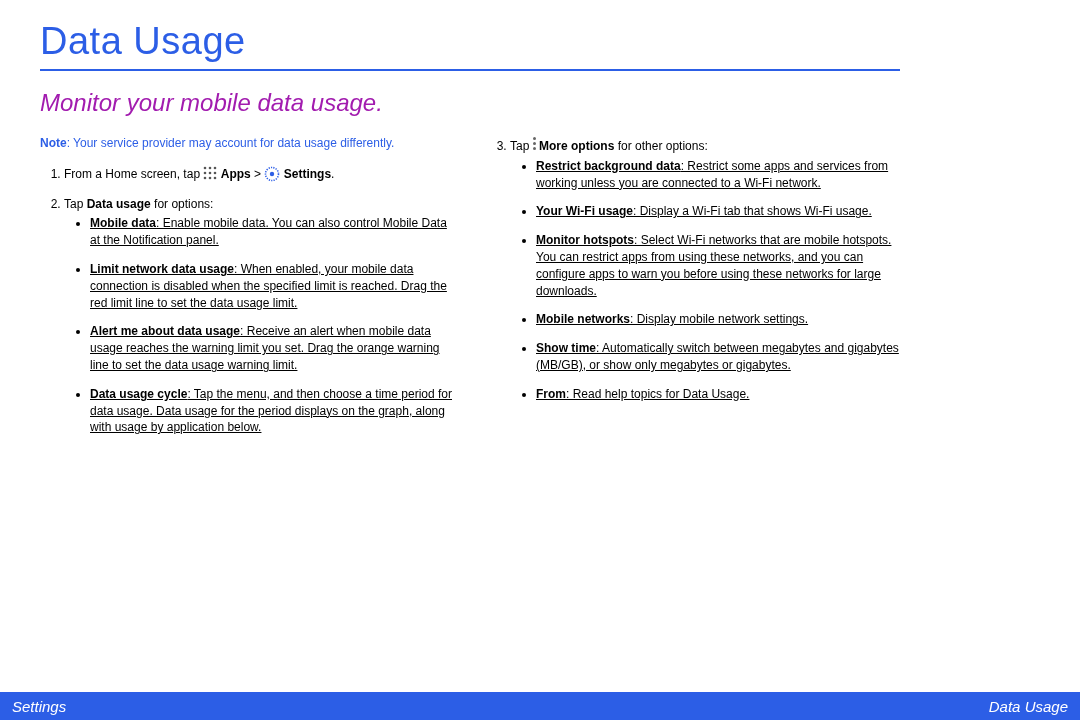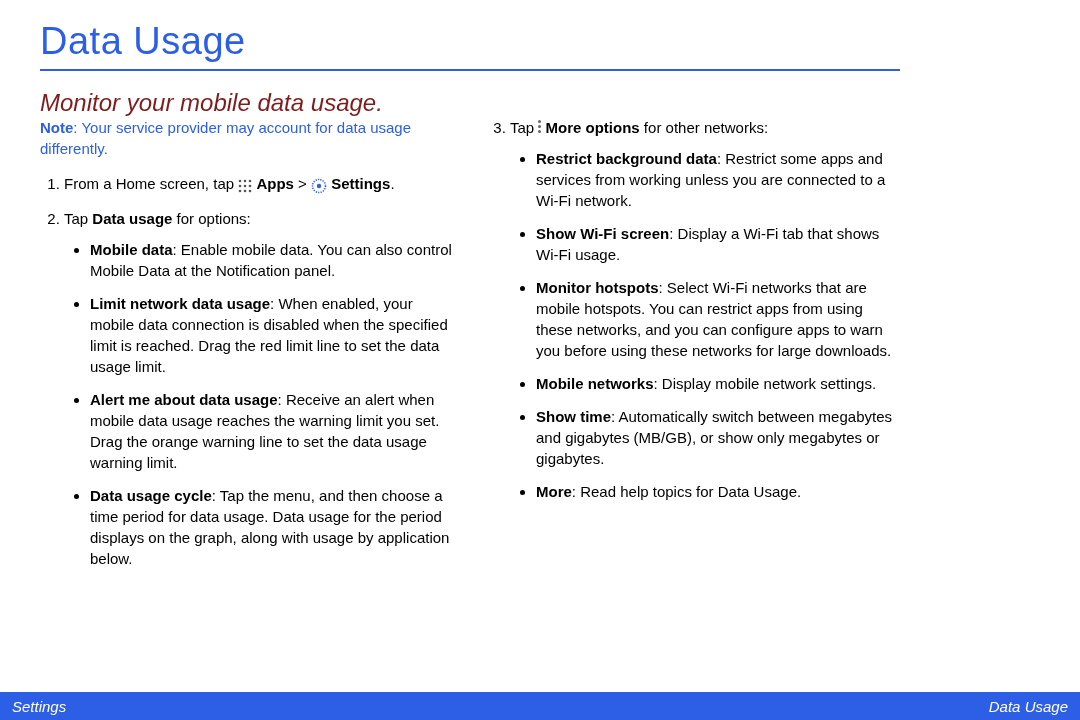--- a/index.html
+++ b/index.html
@@ -1,25 +1,25 @@
 <!DOCTYPE html>
 <html><head>
 <meta charset="utf-8">
 <style>
   * { box-sizing: border-box; margin: 0; padding: 0; }
   html, body { width: 1080px; height: 720px; font-family: Arial, Helvetica, sans-serif; background: #fff; color: #000; }
   .page { width: 940px; height: 720px; position: relative; padding: 20px 40px 0 40px; }
   .title { font-size: 38px; font-weight: 400; color: #2c5ee6; padding-bottom: 6px; border-bottom: 2px solid #2c5ee6; margin-bottom: 18px; letter-spacing: 0.5px; }
-  .subtitle { font-size: 24px; font-style: italic; color: #7f1d1d; font-weight: 400; }
+  .subtitle { font-size: 24px; font-style: italic; color: #a21caf; margin-bottom: 18px; font-weight: 400; }
   .columns { display: flex; gap: 32px; }
-  .col { flex: 1; font-size: 15px; line-height: 1.4; }
+  .col { flex: 1; font-size: 12px; line-height: 1.4; }
   .note { color: #2c5ee6; margin-bottom: 14px; }
   ol.main { list-style: decimal; padding-left: 24px; }
   ol.main > li { margin-bottom: 12px; }
-  ul.sub { list-style: disc; padding-left: 26px; margin-top: 10px; }
+  ul.sub { list-style: disc; padding-left: 26px; margin-top: 3px; text-decoration: underline; }
   ul.sub > li { margin-bottom: 12px; }
   .b { font-weight: bold; }
   .inline-icon { display: inline-block; vertical-align: middle; }
   .apps-icon { width: 14px; height: 14px; vertical-align: -2px; }
   .settings-icon { width: 16px; height: 16px; vertical-align: -3px; }
   .more-icon { display: inline-block; vertical-align: -2px; }
   .more-icon .dot { display: block; width: 3px; height: 3px; background: #666; border-radius: 50%; margin: 2px 0; }
   .footer { position: absolute; left: 0; bottom: 0; width: 1080px; height: 28px; background: #2c5ee6; color: #fff; display: flex; align-items: center; justify-content: space-between; padding: 0 12px; font-size: 15px; }
   .footer .fl { font-style: italic; }
   .footer .fr { font-style: italic; }
@@ -80,28 +80,28 @@
       </ol>
     </div>
 
     <div class="col">
       <ol class="main" start="3">
         <li>
           <span>Tap </span>
           <span class="more-icon">
             <span class="dot"></span><span class="dot"></span><span class="dot"></span>
           </span>
-          <span class="b">More options</span><span> for other networks:</span>
+          <span class="b">More options</span><span> for other options:</span>
           <ul class="sub">
             <li><span class="b">Restrict background data</span><span>: Restrict some apps and services from working unless you are connected to a Wi-Fi network.</span></li>
-            <li><span class="b">Show Wi-Fi screen</span><span>: Display a Wi-Fi tab that shows Wi-Fi usage.</span></li>
+            <li><span class="b">Your Wi-Fi usage</span><span>: Display a Wi-Fi tab that shows Wi-Fi usage.</span></li>
             <li><span class="b">Monitor hotspots</span><span>: Select Wi-Fi networks that are mobile hotspots. You can restrict apps from using these networks, and you can configure apps to warn you before using these networks for large downloads.</span></li>
             <li><span class="b">Mobile networks</span><span>: Display mobile network settings.</span></li>
             <li><span class="b">Show time</span><span>: Automatically switch between megabytes and gigabytes (MB/GB), or show only megabytes or gigabytes.</span></li>
-            <li><span class="b">More</span><span>: Read help topics for Data Usage.</span></li>
+            <li><span class="b">From</span><span>: Read help topics for Data Usage.</span></li>
           </ul>
         </li>
       </ol>
     </div>
   </div>
 
   <div class="footer">
     <span class="fl">Settings</span>
     <span class="fc">93</span>
     <span class="fr">Data Usage</span>

